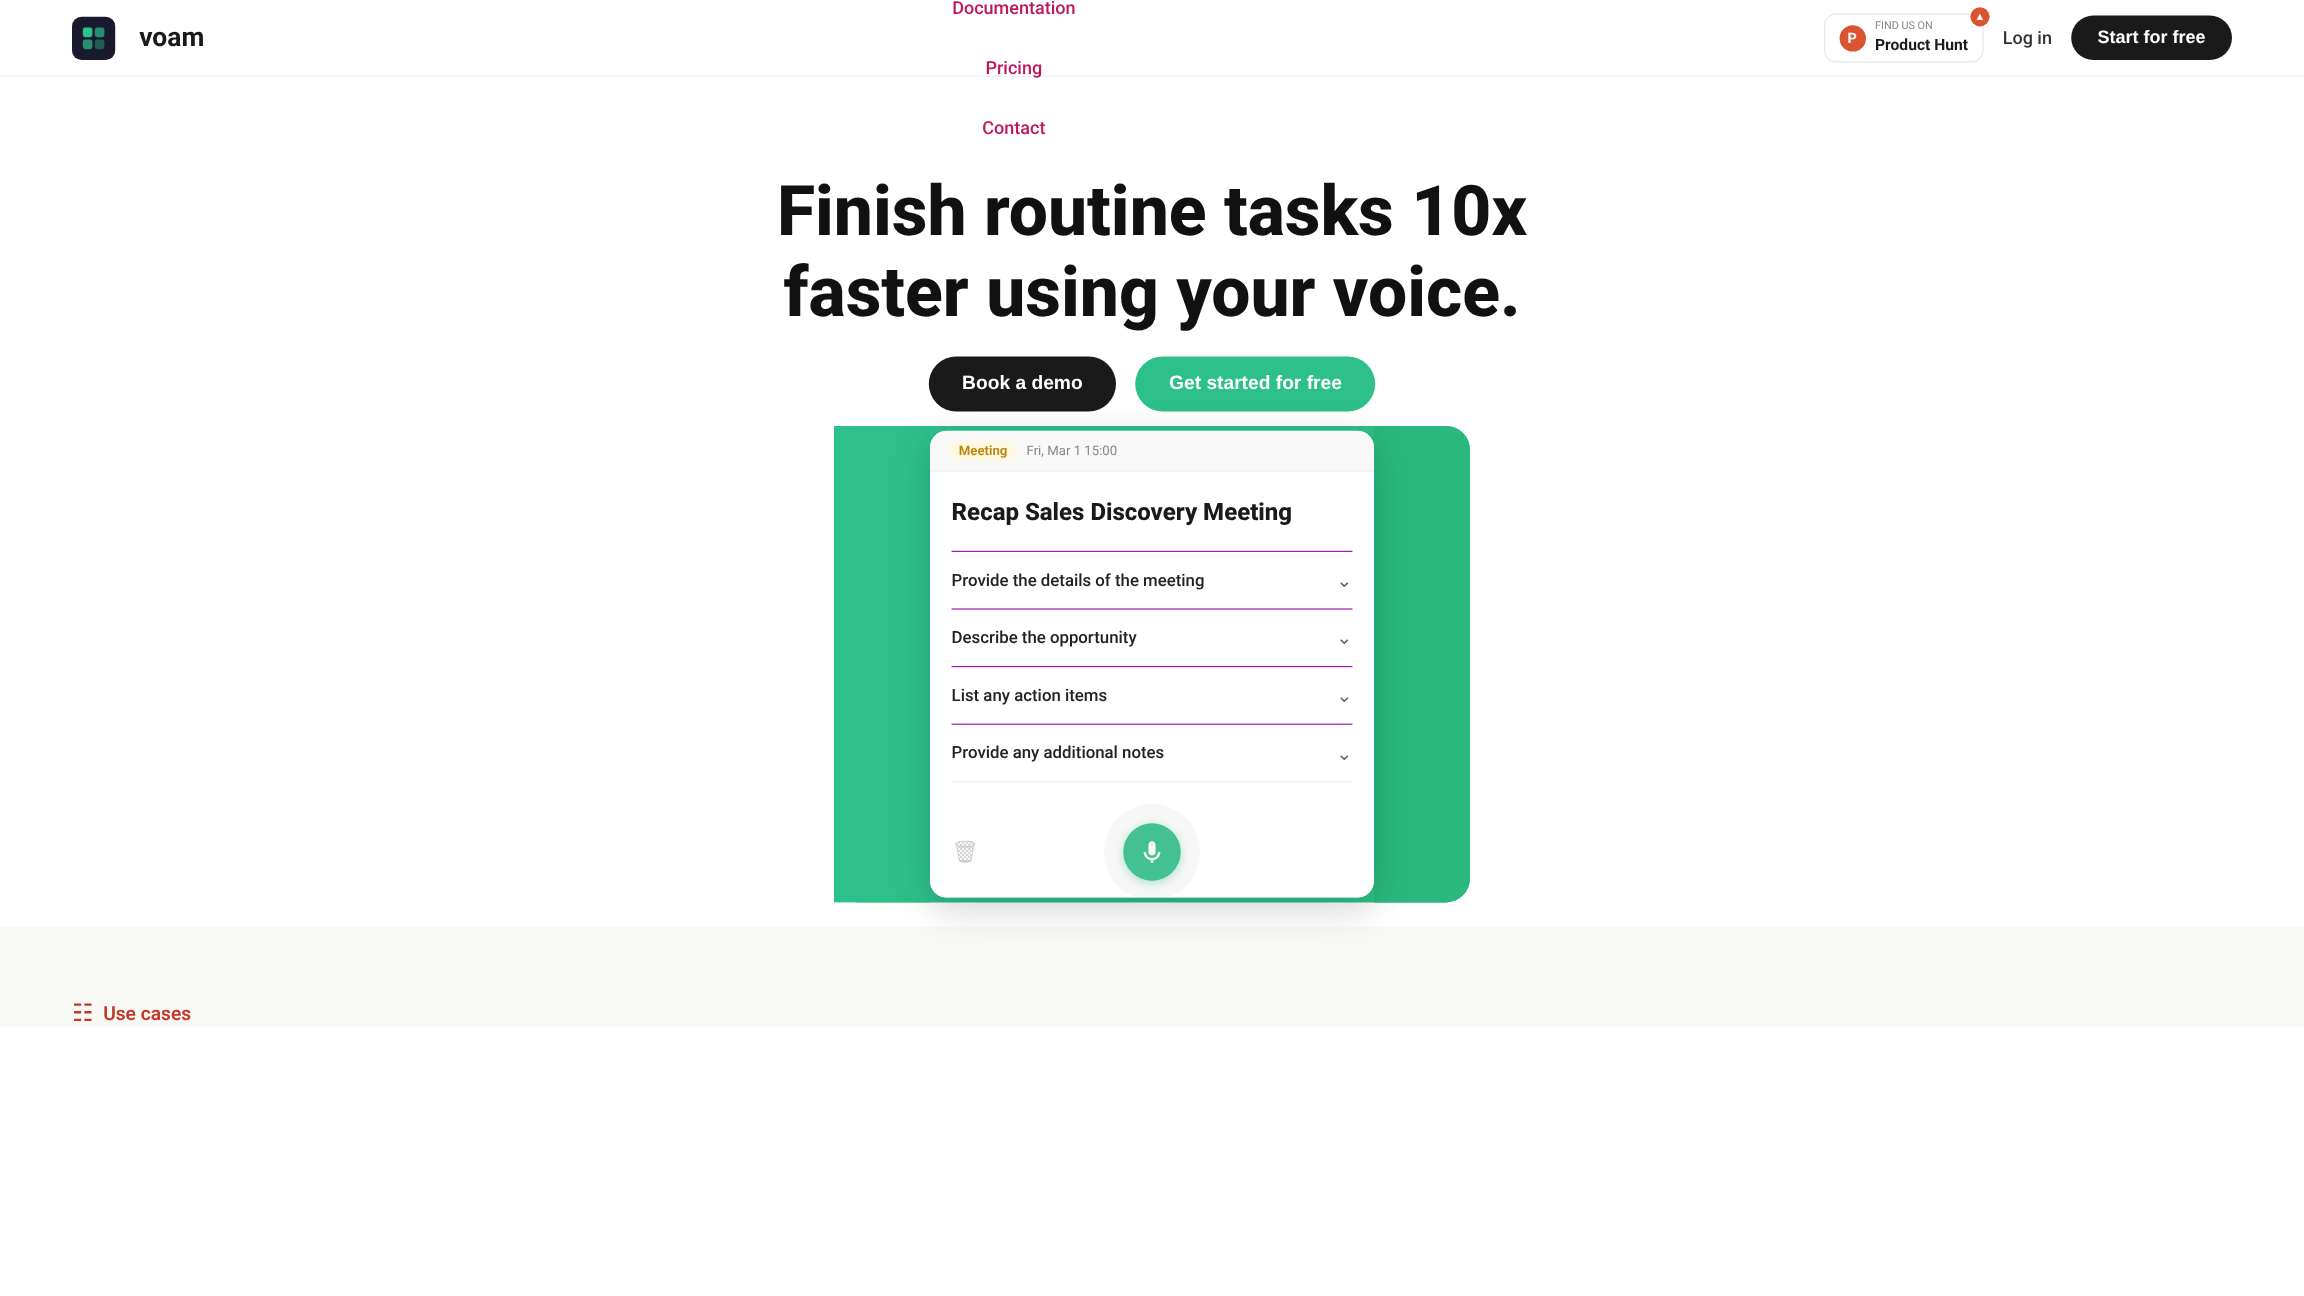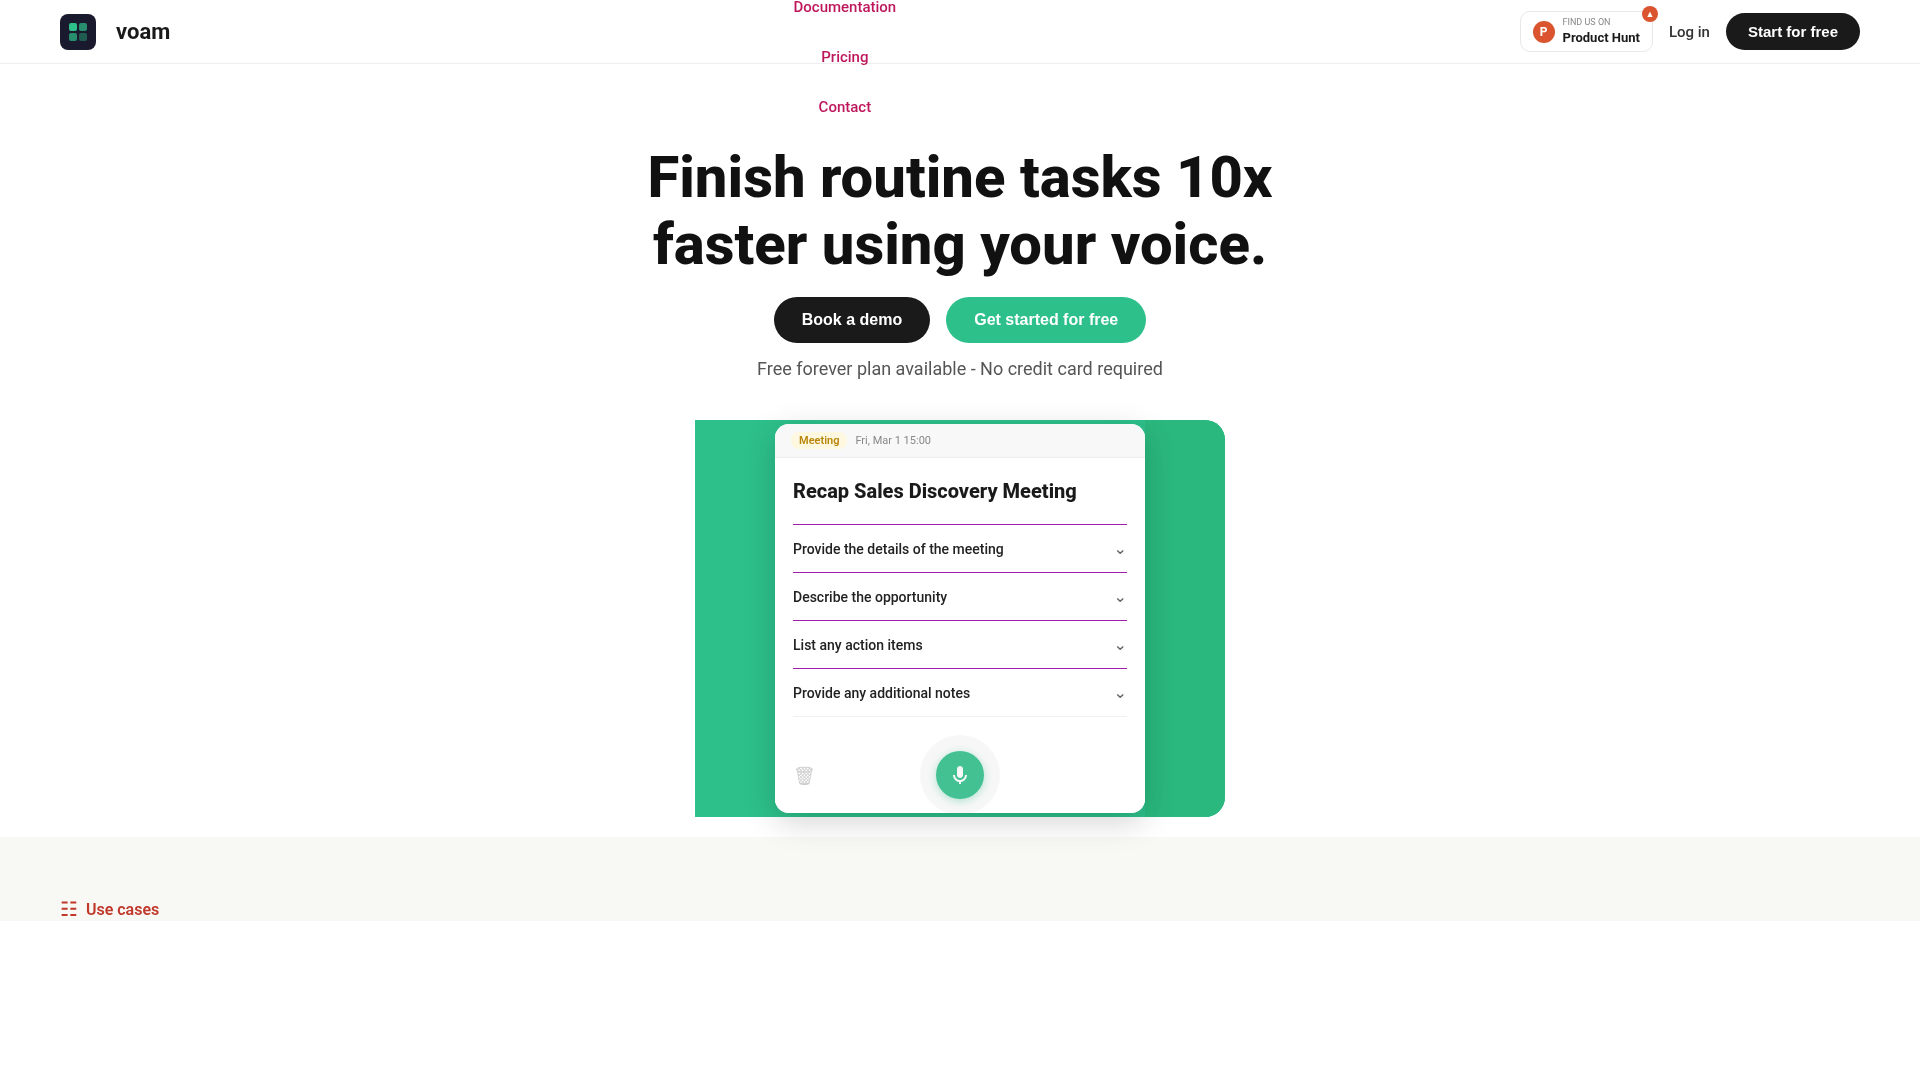--- a/index.html
+++ b/index.html
@@ -143,21 +143,20 @@
     <button class="btn-start">Start for free</button>
   </div>
 </nav>
 
 <section class="hero">
   <h1>Finish routine tasks 10x faster using your voice.</h1>
   <div class="hero-buttons">
     <button class="btn-demo">Book a demo</button>
     <button class="btn-free">Get started for free</button>
   </div>
-  <p class="hero-note">Free forever plan available - No credit card required</p>
 </section>
 
 <div class="demo-section">
   <div class="demo-outer">
     <div class="demo-side-left"></div>
     <div class="demo-phone">
       <div class="phone-topbar">
         <div class="phone-badge">
           <span>Meeting</span>
         </div>

